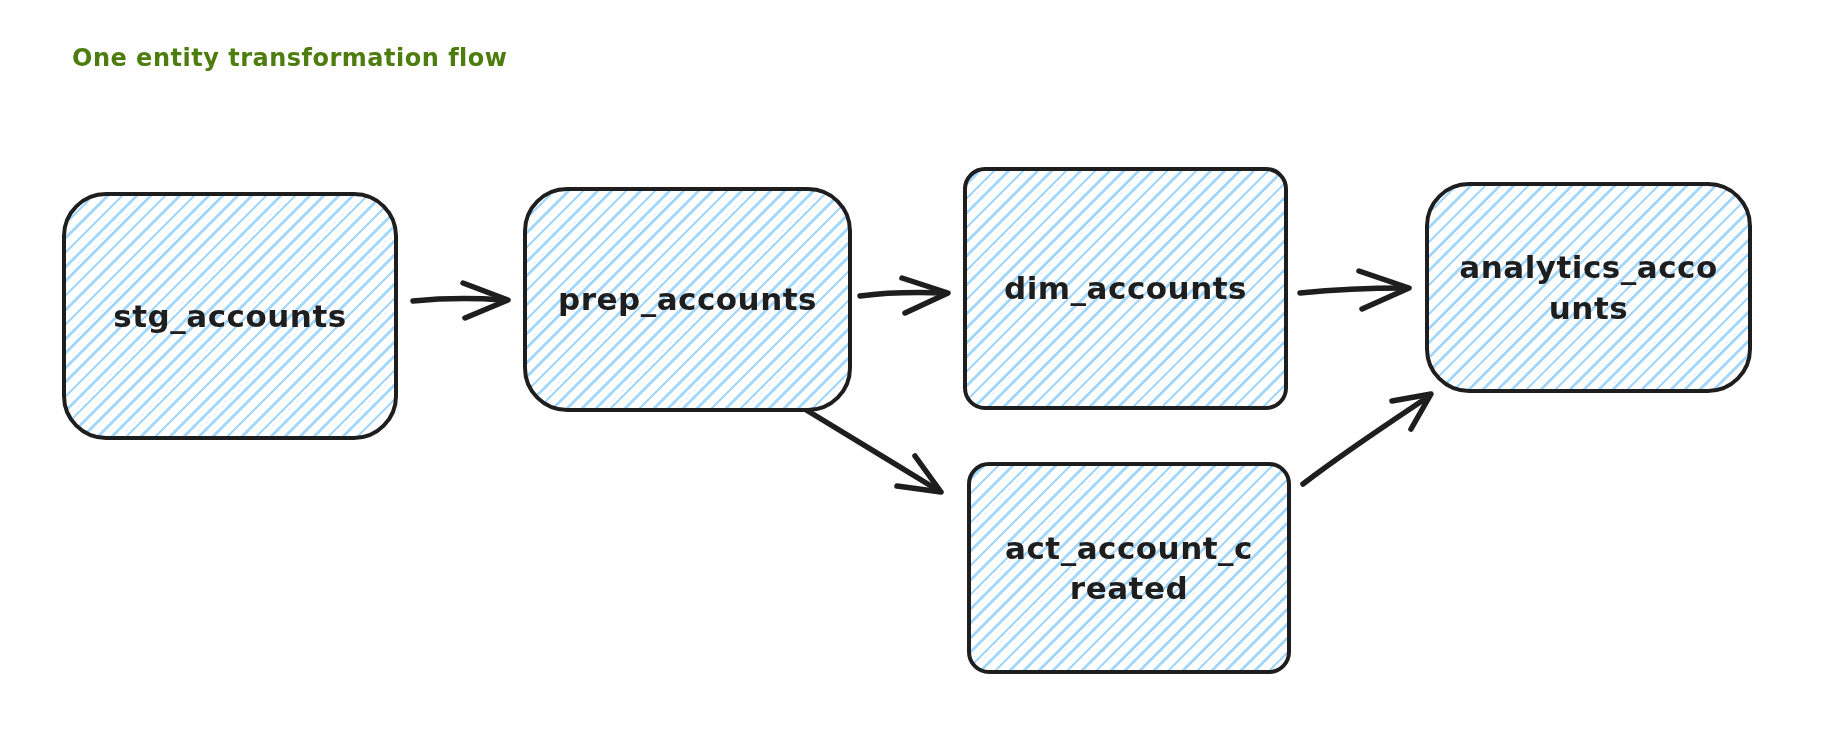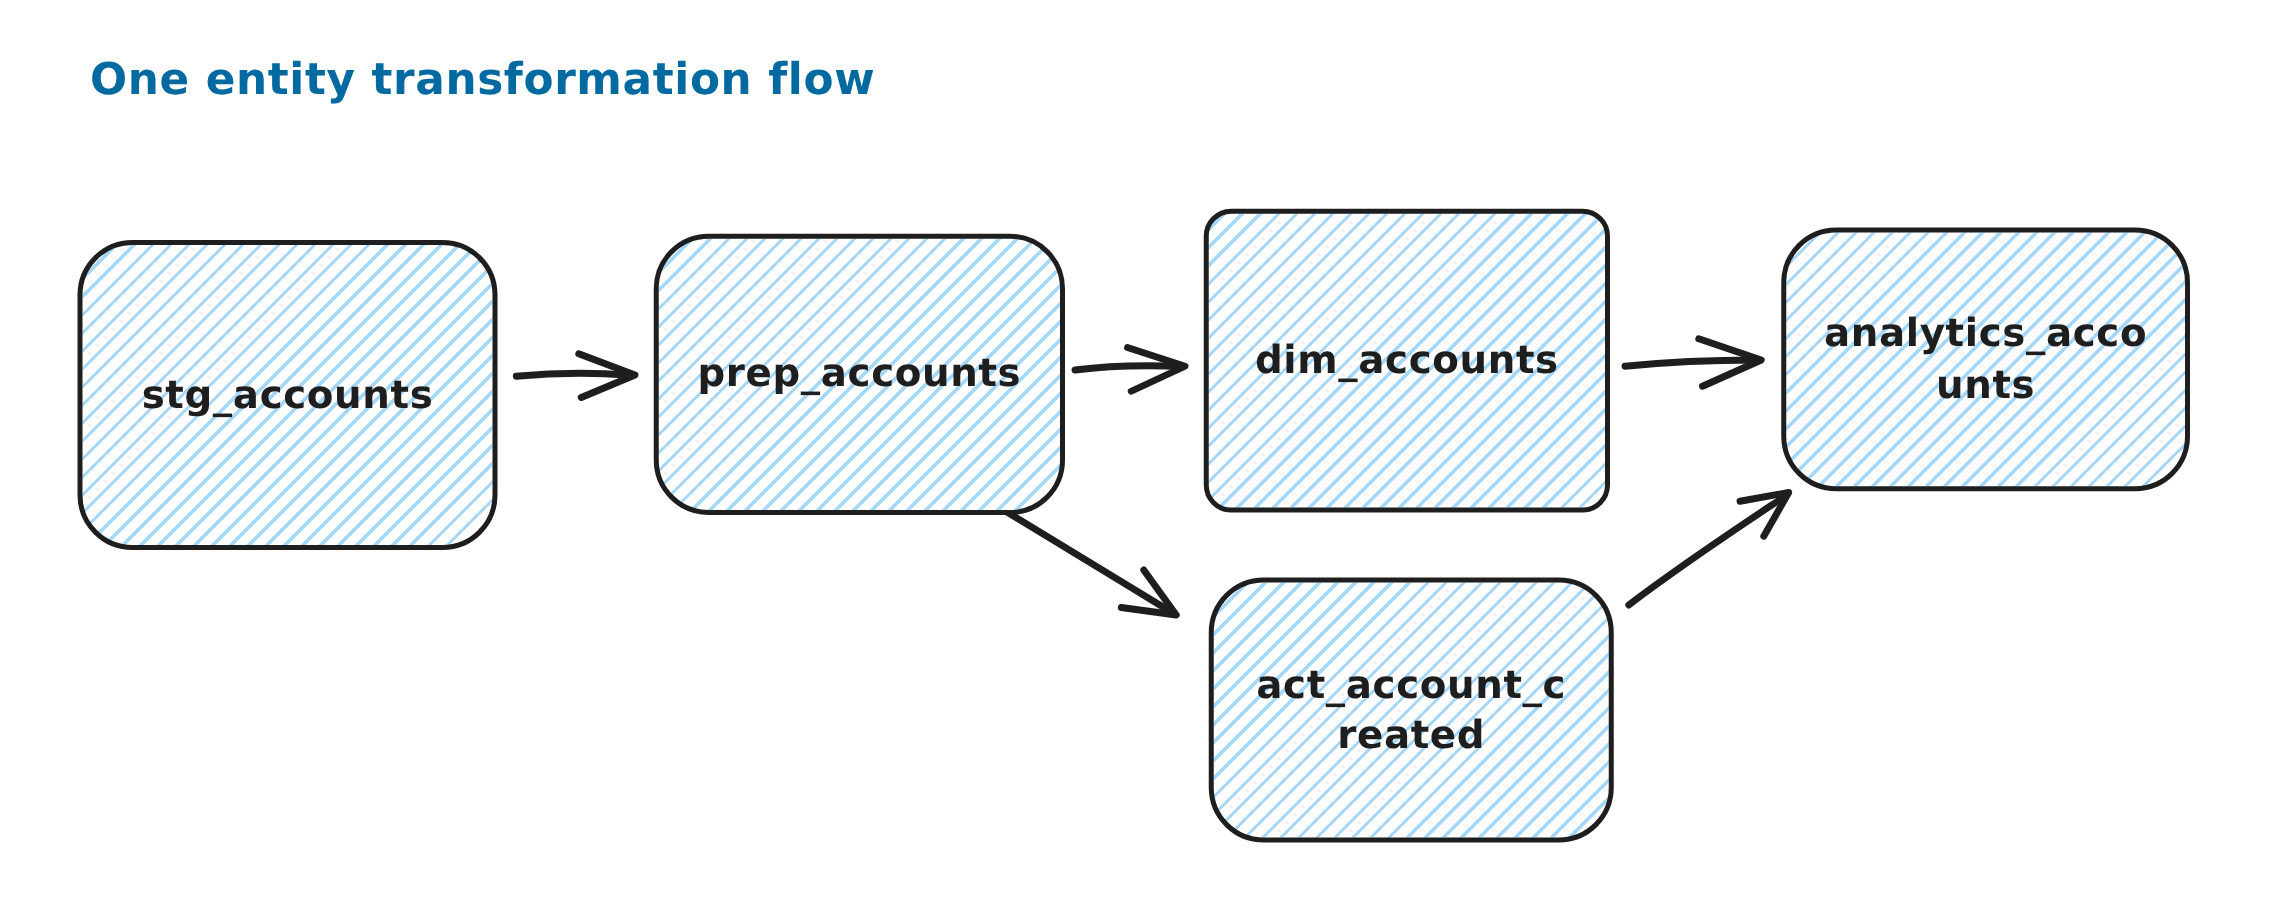--- a/index.html
+++ b/index.html
@@ -12,24 +12,24 @@
     position: relative;
     width: 1822px;
     height: 734px;
     background: #ffffff;
     overflow: hidden;
   }
   .diagram-title {
     position: absolute;
     left: 72px;
     top: 44px;
-    font-size: 35px;
+    font-size: 24px;
     font-weight: bold;
     letter-spacing: 0.5px;
-    color: #0369a1;
+    color: #4d7c0f;
     white-space: nowrap;
   }
   .edges-layer {
     position: absolute;
     left: 0;
     top: 0;
     width: 1822px;
     height: 734px;
     pointer-events: none;
   }
@@ -64,21 +64,21 @@
     color: #1e1e1e;
     text-align: center;
     line-height: 1.3;
     white-space: pre-line;
     padding: 0 8px;
   }
   .node-stg       { left: 62px;   top: 192px; width: 336px; height: 248px; }
   .node-prep      { left: 523px;  top: 187px; width: 329px; height: 225px; }
   .node-dim       { left: 963px;  top: 167px; width: 325px; height: 243px; border-radius: 22px; }
   .node-analytics { left: 1425px; top: 182px; width: 327px; height: 211px; }
-  .node-act       { left: 967px;  top: 462px; width: 324px; height: 212px; }
+  .node-act       { left: 967px;  top: 462px; width: 324px; height: 212px; border-radius: 22px; }
 </style>
 </head>
 <body>
 
 <div class="canvas">
 
   <div class="diagram-title">One entity transformation flow</div>
 
   <svg class="edges-layer" viewBox="0 0 1822 734" xmlns="http://www.w3.org/2000/svg">
     <g>

